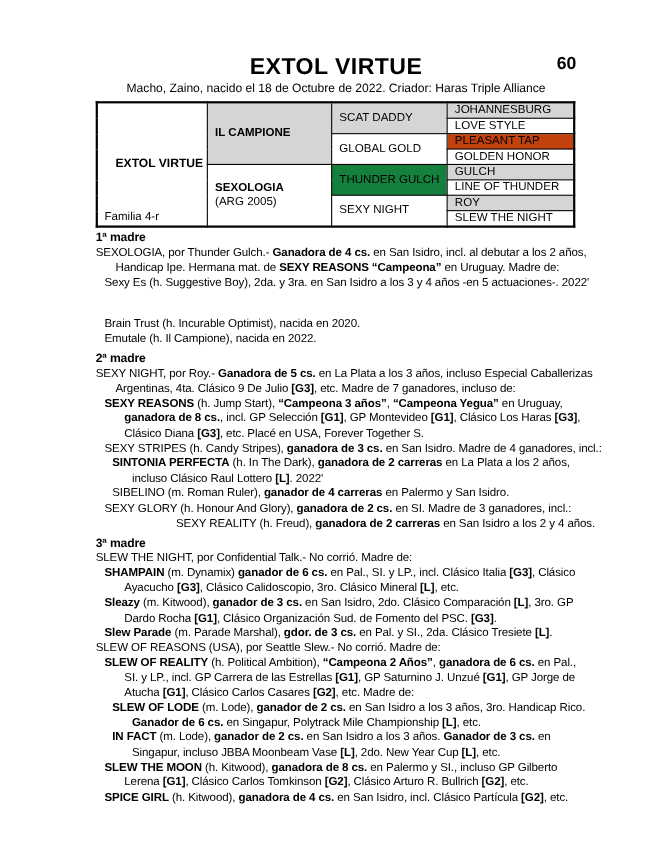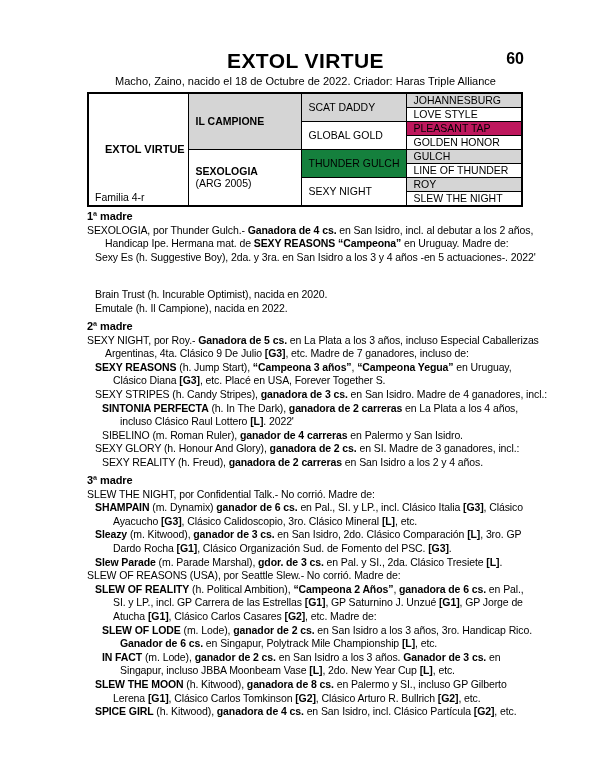--- a/index.html
+++ b/index.html
@@ -61,21 +61,21 @@
       </td>
       <td class="g sirename" rowspan="4" style="background: rgb(213, 213, 213);">IL CAMPIONE</td>
       <td class="g" rowspan="2" style="background: rgb(213, 213, 213);">SCAT DADDY</td>
       <td class="g" style="background: rgb(213, 213, 213);">JOHANNESBURG</td>
     </tr>
     <tr>
       <td>LOVE STYLE</td>
     </tr>
     <tr>
       <td rowspan="2">GLOBAL GOLD</td>
-      <td class="g" style="background: #be185d;">PLEASANT TAP</td>
+      <td class="g" style="background: #c2410c;">PLEASANT TAP</td>
     </tr>
     <tr>
       <td>GOLDEN HONOR</td>
     </tr>
     <tr>
       <td rowspan="4">
         <div class="damname">SEXOLOGIA</div>
         <div class="damsub">(ARG 2005)</div>
       </td>
       <td class="g" rowspan="2" style="background: #15803d;">THUNDER GULCH</td>
@@ -98,27 +98,28 @@
       <div class="madre-heading">1ª madre</div>
       <div class="note-line" style="padding-left: 0px;"><span>SEXOLOGIA, por Thunder Gulch.- </span><b>Ganadora de 4 cs.</b><span> en San Isidro, incl. al debutar a los 2 años,</span></div>
       <div class="note-line" style="padding-left: 18px;"><span>Handicap Ipe. Hermana mat. de </span><b>SEXY REASONS</b><span> </span><b>“Campeona”</b><span> en Uruguay. Madre de:</span></div>
       <div class="note-line" style="padding-left: 8px;"><span>Sexy Es (h. Suggestive Boy), 2da. y 3ra. en San Isidro a los 3 y 4 años -en 5 actuaciones-. 2022'</span></div>
       <div class="note-line" style="padding-left: 8px; margin-top: 24px;"><span>Brain Trust (h. Incurable Optimist), nacida en 2020.</span></div>
       <div class="note-line" style="padding-left: 8px;"><span>Emutale (h. Il Campione), nacida en 2022.</span></div>
       <div class="madre-heading">2ª madre</div>
       <div class="note-line" style="padding-left: 0px;"><span>SEXY NIGHT, por Roy.- </span><b>Ganadora de 5 cs.</b><span> en La Plata a los 3 años, incluso Especial Caballerizas</span></div>
       <div class="note-line" style="padding-left: 18px;"><span>Argentinas, 4ta. Clásico 9 De Julio </span><b>[G3]</b><span>, etc. Madre de 7 ganadores, incluso de:</span></div>
       <div class="note-line" style="padding-left: 8px;"><b>SEXY REASONS</b><span> (h. Jump Start), </span><b>“Campeona 3 años”</b><span>, </span><b>“Campeona Yegua”</b><span> en Uruguay,</span></div>
+      <div class="note-line" style="padding-left: 26px;"><b>ganadora de 8 cs.</b><span>, incl. GP Selección </span><b>[G1]</b><span>, GP Montevideo </span><b>[G1]</b><span>, Clásico Los Haras </span><b>[G3]</b><span>,</span></div>
       <div class="note-line" style="padding-left: 26px;"><span>Clásico Diana </span><b>[G3]</b><span>, etc. Placé en USA, Forever Together S.</span></div>
       <div class="note-line" style="padding-left: 8px;"><span>SEXY STRIPES (h. Candy Stripes), </span><b>ganadora de 3 cs.</b><span> en San Isidro. Madre de 4 ganadores, incl.:</span></div>
-      <div class="note-line" style="padding-left: 15px;"><b>SINTONIA PERFECTA</b><span> (h. In The Dark), </span><b>ganadora de 2 carreras</b><span> en La Plata a los 4 años,</span></div>
+      <div class="note-line" style="padding-left: 15px;"><b>SINTONIA PERFECTA</b><span> (h. In The Dark), </span><b>ganadora de 2 carreras</b><span> en La Plata a los 2 años,</span></div>
       <div class="note-line" style="padding-left: 33px;"><span>incluso Clásico Raul Lottero </span><b>[L]</b><span>. 2022'</span></div>
       <div class="note-line" style="padding-left: 15px;"><span>SIBELINO (m. Roman Ruler), </span><b>ganador de 4 carreras</b><span> en Palermo y San Isidro.</span></div>
       <div class="note-line" style="padding-left: 8px;"><span>SEXY GLORY (h. Honour And Glory), </span><b>ganadora de 2 cs.</b><span> en SI. Madre de 3 ganadores, incl.:</span></div>
-      <div class="note-line" style="padding-left: 15px;"><span>SEXY REALITY (h. Freud), </span><b>ganadora de 2 carreras</b><span> en San Isidro a los 2 y 4 años.</span></div>
+      <div class="note-line" style="padding-left: 15px; text-align: center;"><span>SEXY REALITY (h. Freud), </span><b>ganadora de 2 carreras</b><span> en San Isidro a los 2 y 4 años.</span></div>
       <div class="madre-heading">3ª madre</div>
       <div class="note-line" style="padding-left: 0px;"><span>SLEW THE NIGHT, por Confidential Talk.- No corrió. Madre de:</span></div>
       <div class="note-line" style="padding-left: 8px;"><b>SHAMPAIN</b><span> (m. Dynamix) </span><b>ganador de 6 cs.</b><span> en Pal., SI. y LP., incl. Clásico Italia </span><b>[G3]</b><span>, Clásico</span></div>
       <div class="note-line" style="padding-left: 26px;"><span>Ayacucho </span><b>[G3]</b><span>, Clásico Calidoscopio, 3ro. Clásico Mineral </span><b>[L]</b><span>, etc.</span></div>
       <div class="note-line" style="padding-left: 8px;"><b>Sleazy</b><span> (m. Kitwood), </span><b>ganador de 3 cs.</b><span> en San Isidro, 2do. Clásico Comparación </span><b>[L]</b><span>, 3ro. GP</span></div>
       <div class="note-line" style="padding-left: 26px;"><span>Dardo Rocha </span><b>[G1]</b><span>, Clásico Organización Sud. de Fomento del PSC. </span><b>[G3]</b><span>.</span></div>
       <div class="note-line" style="padding-left: 8px;"><b>Slew Parade</b><span> (m. Parade Marshal), </span><b>gdor. de 3 cs.</b><span> en Pal. y SI., 2da. Clásico Tresiete </span><b>[L]</b><span>.</span></div>
       <div class="note-line" style="padding-left: 0px;"><span>SLEW OF REASONS (USA), por Seattle Slew.- No corrió. Madre de:</span></div>
       <div class="note-line" style="padding-left: 8px;"><b>SLEW OF REALITY</b><span> (h. Political Ambition), </span><b>“Campeona 2 Años”</b><span>, </span><b>ganadora de 6 cs.</b><span> en Pal.,</span></div>
       <div class="note-line" style="padding-left: 26px;"><span>SI. y LP., incl. GP Carrera de las Estrellas </span><b>[G1]</b><span>, GP Saturnino J. Unzué </span><b>[G1]</b><span>, GP Jorge de</span></div>

